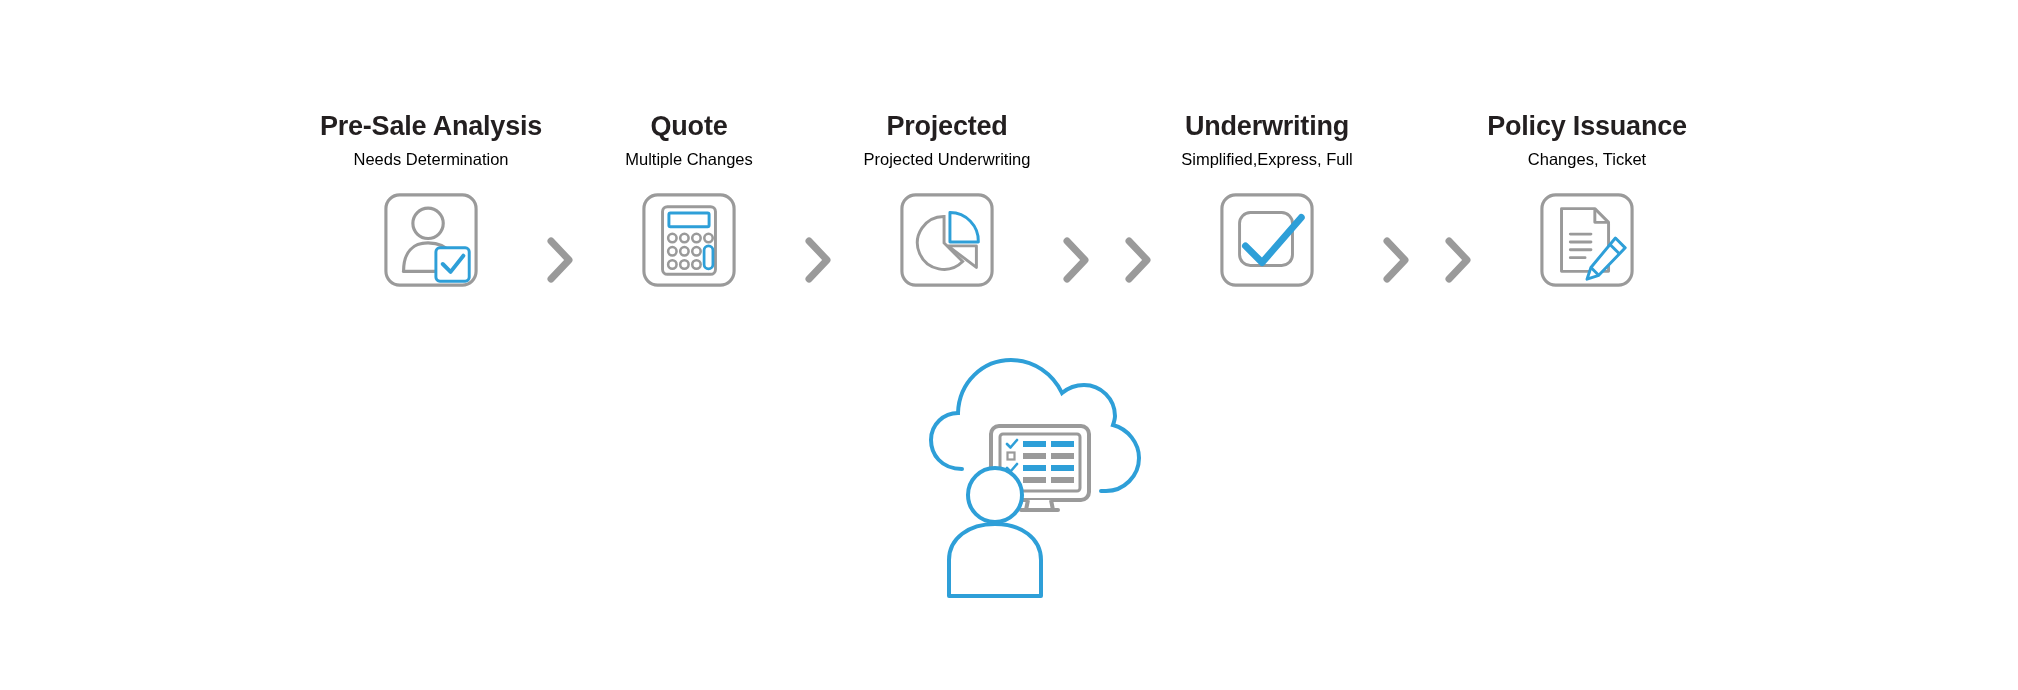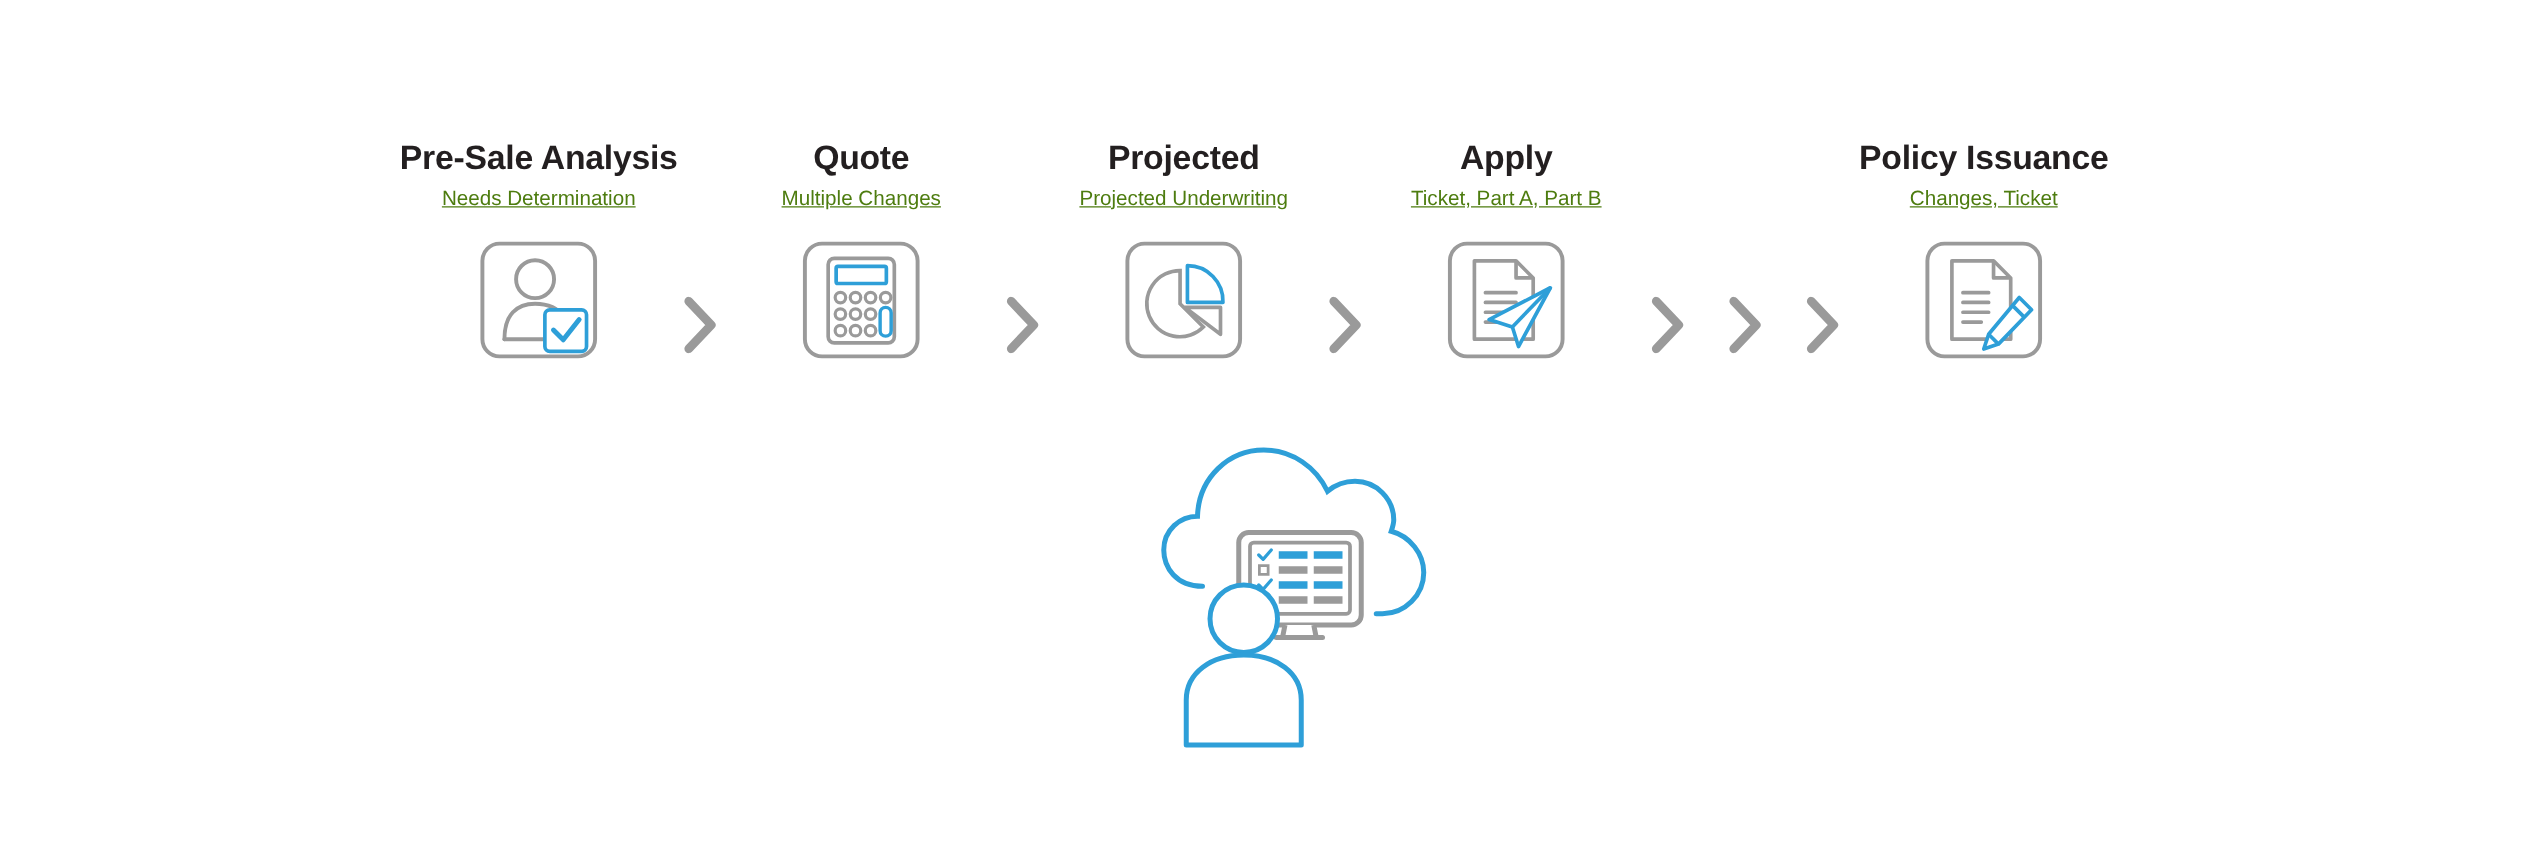--- a/index.html
+++ b/index.html
@@ -43,25 +43,24 @@
     letter-spacing: -0.2px;
     color: #231f20;
     white-space: nowrap;
     text-align: center;
   }
 
   .step-subtitle {
     font-size: 16.5px;
     font-weight: normal;
     line-height: 1.1;
-    color: #4d7c0f;
+    color: #000000;
     margin-top: 9px;
     white-space: nowrap;
     text-align: center;
-    text-decoration: underline;
   }
 
   .step-icon {
     margin-top: 23px;
     width: 98px;
     height: 98px;
   }
 
   .chevron {
     flex: 0 0 auto;
@@ -143,39 +142,36 @@
       <path d="M53 22 L53 52 L82 52 A29 29 0 0 0 53 22 Z" fill="none" stroke="#2e9fd8" stroke-width="3" stroke-linejoin="round"></path>
     </svg>
   </div>
 
   <div class="chevron">
     <svg width="30" height="46" viewBox="0 0 30 46">
       <path d="M6 4 L24 23 L6 42" fill="none" stroke="#9a9a9a" stroke-width="7" stroke-linecap="round" stroke-linejoin="round"></path>
     </svg>
   </div>
 
-  <div class="step">
-    <div class="step-title">Apply</div>
-    <div class="step-subtitle">Ticket, Part A, Part B</div>
-    <svg class="step-icon" viewBox="0 0 100 100">
-      <rect x="4" y="4" width="92" height="92" rx="14" ry="14" fill="none" stroke="#9a9a9a" stroke-width="3.2"></rect>
-      <path d="M24 18 L58 18 L72 32 L72 82 L24 82 Z" fill="none" stroke="#9a9a9a" stroke-width="3" stroke-linejoin="round"></path>
-      <path d="M58 18 L58 32 L72 32" fill="none" stroke="#9a9a9a" stroke-width="3" stroke-linejoin="round"></path>
-      <path d="M33 44 L58 44 M33 52 L58 52 M33 60 L58 60 M33 68 L50 68" fill="none" stroke="#9a9a9a" stroke-width="3" stroke-linecap="round"></path>
-      <path d="M86 40 L36 66 L55 72 L60 88 Z" fill="#ffffff" stroke="#2e9fd8" stroke-width="3" stroke-linejoin="round"></path>
-      <path d="M86 40 L55 72" fill="none" stroke="#2e9fd8" stroke-width="3" stroke-linejoin="round"></path>
-    </svg>
-  </div>
-
-  <div class="chevron">
-    <svg width="30" height="46" viewBox="0 0 30 46">
-      <path d="M6 4 L24 23 L6 42" fill="none" stroke="#9a9a9a" stroke-width="7" stroke-linecap="round" stroke-linejoin="round"></path>
-    </svg>
-  </div>
-
+
+  <div class="chevron">
+    <svg width="30" height="46" viewBox="0 0 30 46">
+      <path d="M6 4 L24 23 L6 42" fill="none" stroke="#9a9a9a" stroke-width="7" stroke-linecap="round" stroke-linejoin="round"></path>
+    </svg>
+  </div>
+
+  <div class="step">
+    <div class="step-title">Underwriting</div>
+    <div class="step-subtitle">Simplified,Express, Full</div>
+    <svg class="step-icon" viewBox="0 0 100 100">
+      <rect x="4" y="4" width="92" height="92" rx="14" ry="14" fill="none" stroke="#9a9a9a" stroke-width="3.2"></rect>
+      <rect x="22" y="22" width="54" height="54" rx="11" ry="11" fill="none" stroke="#9a9a9a" stroke-width="3"></rect>
+      <path d="M28 56 L45 73 L85 27" fill="none" stroke="#2e9fd8" stroke-width="7" stroke-linecap="round" stroke-linejoin="round"></path>
+    </svg>
+  </div>
 
   <div class="chevron">
     <svg width="30" height="46" viewBox="0 0 30 46">
       <path d="M6 4 L24 23 L6 42" fill="none" stroke="#9a9a9a" stroke-width="7" stroke-linecap="round" stroke-linejoin="round"></path>
     </svg>
   </div>
 
 
   <div class="chevron">
     <svg width="30" height="46" viewBox="0 0 30 46">

